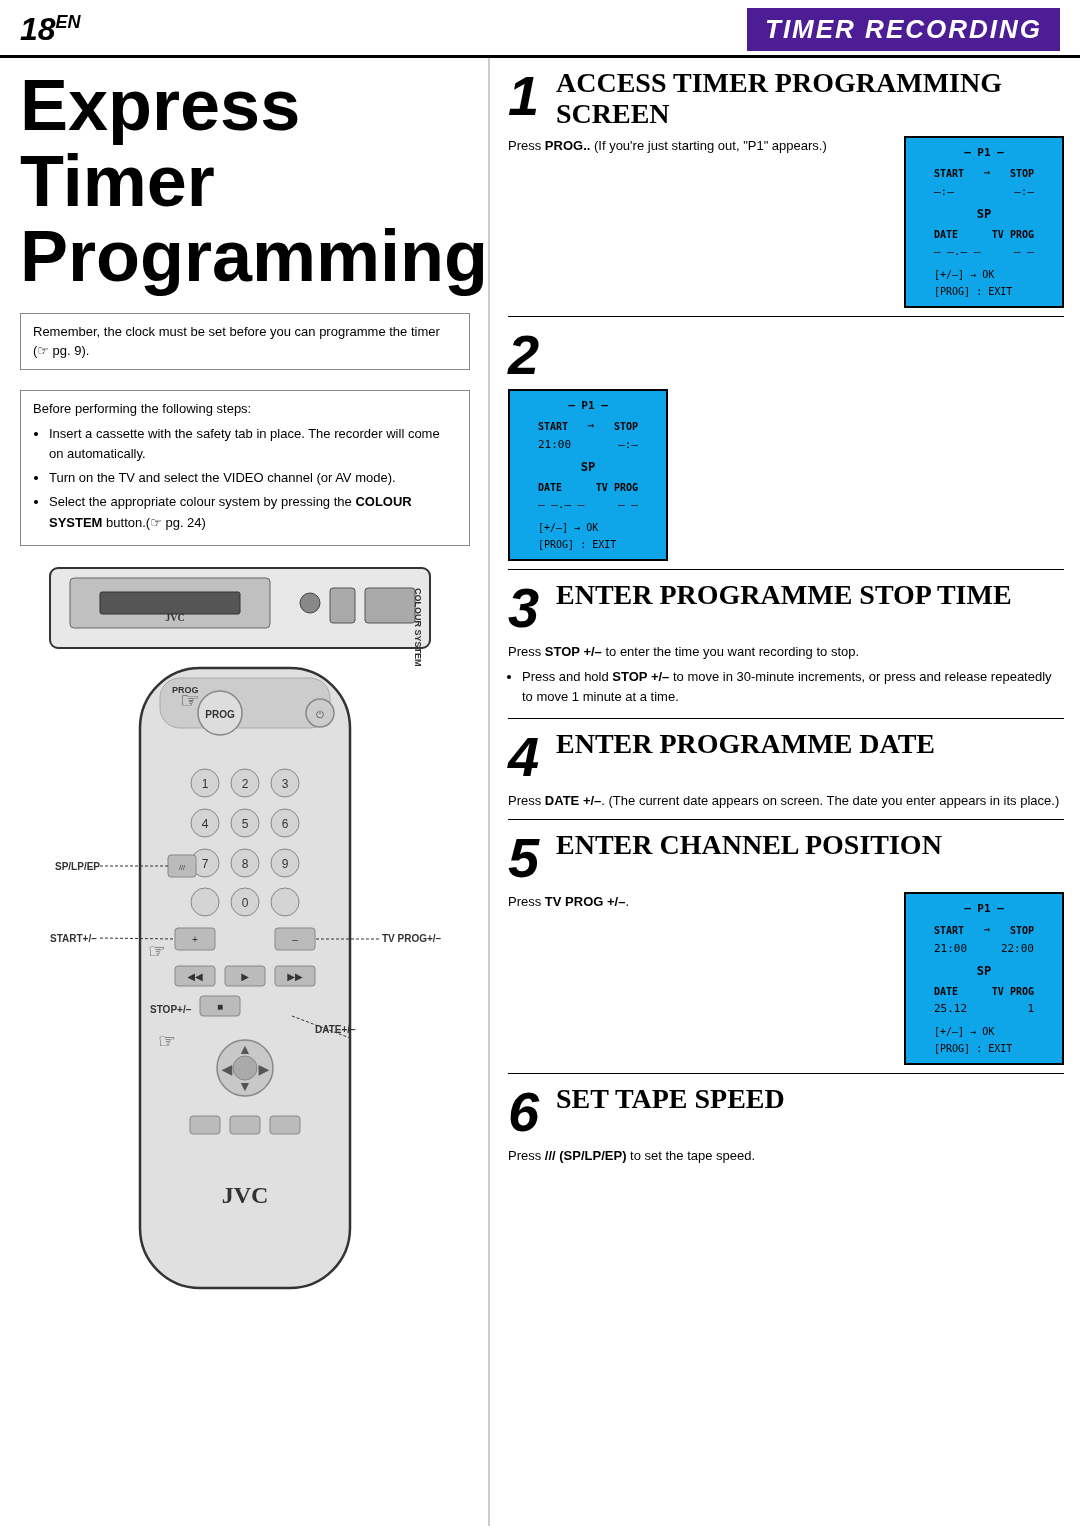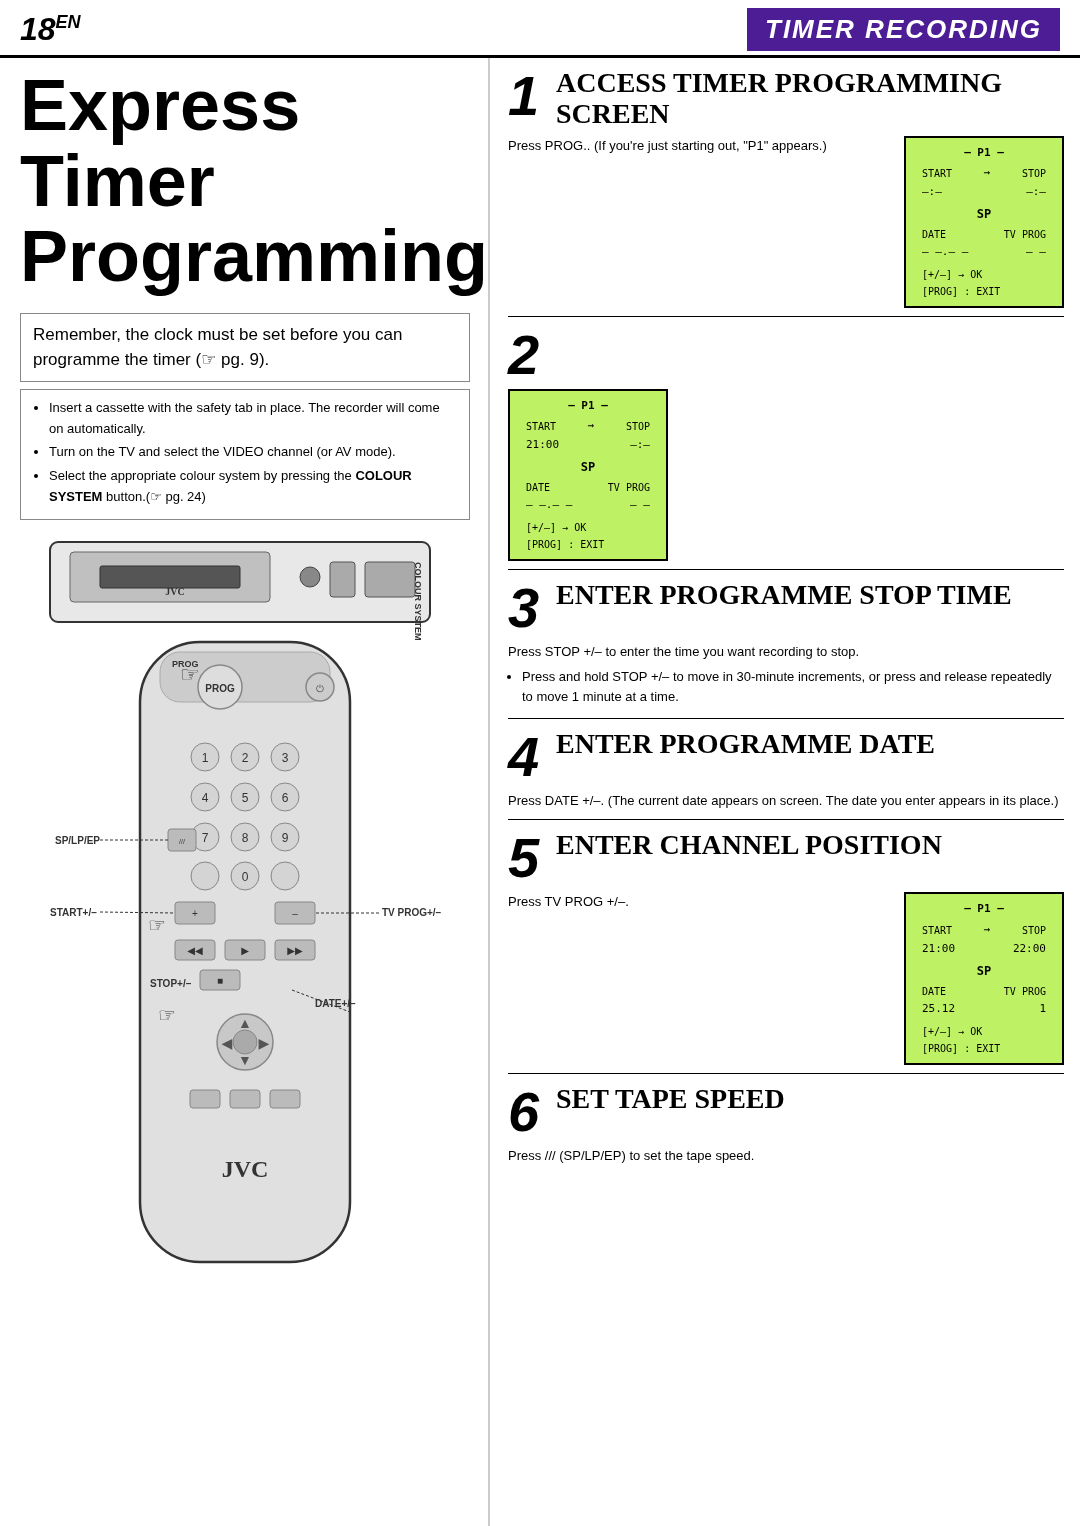--- a/index.html
+++ b/index.html
@@ -57,22 +57,22 @@
       font-size: 72px;
       font-weight: 900;
       line-height: 1.05;
       margin-bottom: 18px;
       font-family: 'Arial Black', Arial, sans-serif;
     }
 
     .note-box {
       border: 1px solid #888;
       padding: 8px 12px;
-      margin-bottom: 7px;
-      font-size: 17px;
+      margin-bottom: 20px;
+      font-size: 13px;
       line-height: 1.5;
     }
 
     .steps-box {
       border: 1px solid #888;
       padding: 8px 12px;
       margin-bottom: 12px;
       font-size: 13px;
       line-height: 1.6;
     }
@@ -128,48 +128,48 @@
       display: flex;
       gap: 12px;
       align-items: flex-start;
     }
 
     .step-text {
       flex: 1;
       font-size: 13px;
       line-height: 1.55;
     }
-    .step-text b { font-weight: normal; margin-top: 8px; }
+    .step-text b { font-weight: bold; margin-top: 8px; }
     .step-text ul { padding-left: 14px; margin-top: 5px; }
     .step-text li { margin-bottom: 3px; }
 
     
     .lcd-box {
       border: 2px solid #000;
-      background: #bef264;
+      background: #0ea5e9;
       min-width: 160px;
-      padding: 6px 16px;
+      padding: 6px 28px;
       font-size: 11px;
       font-family: monospace;
       line-height: 1.7;
       flex-shrink: 0;
     }
     .lcd-box .lcd-title {
       text-align: center;
       font-weight: bold;
       font-size: 11px;
       margin-bottom: 2px;
     }
     .lcd-row {
       display: flex;
       justify-content: space-between;
       align-items: center;
       font-size: 11px;
     }
-    .lcd-row .label { font-weight: normal; font-size: 10px; }
+    .lcd-row .label { font-weight: bold; font-size: 10px; }
     .lcd-row .val { font-size: 11px; }
     .lcd-arrow { padding: 0 4px; }
     .lcd-bottom { font-size: 10px; margin-top: 4px; }
     .lcd-bottom .row { display: flex; align-items: center; gap: 4px; }
 
     
     .step-section-last { border-bottom: none; }
 
     
     .sp-label { text-align: center; font-size: 12px; font-weight: bold; margin: 2px 0; }
@@ -189,20 +189,21 @@
 <div class="main-content">
 
   <div class="left-col">
     <div class="main-title">Express Timer Programming</div>
 
     <div class="note-box">
       <span>Remember, the clock must be set before you can programme the timer (☞ pg. 9).</span>
     </div>
 
     <div class="steps-box">
+      <p><span>Before performing the following steps:</span></p>
       <ul>
         <li>Insert a cassette with the safety tab in place. The recorder will come on automatically.</li>
         <li>Turn on the TV and select the VIDEO channel (or AV mode).</li>
         <li>Select the appropriate colour system by pressing the <b>COLOUR SYSTEM</b> button.(☞ pg. 24)</li>
       </ul>
     </div>
 
     <div class="vcr-illustration">
       <svg width="450" height="760" viewBox="0 0 450 760">
 

